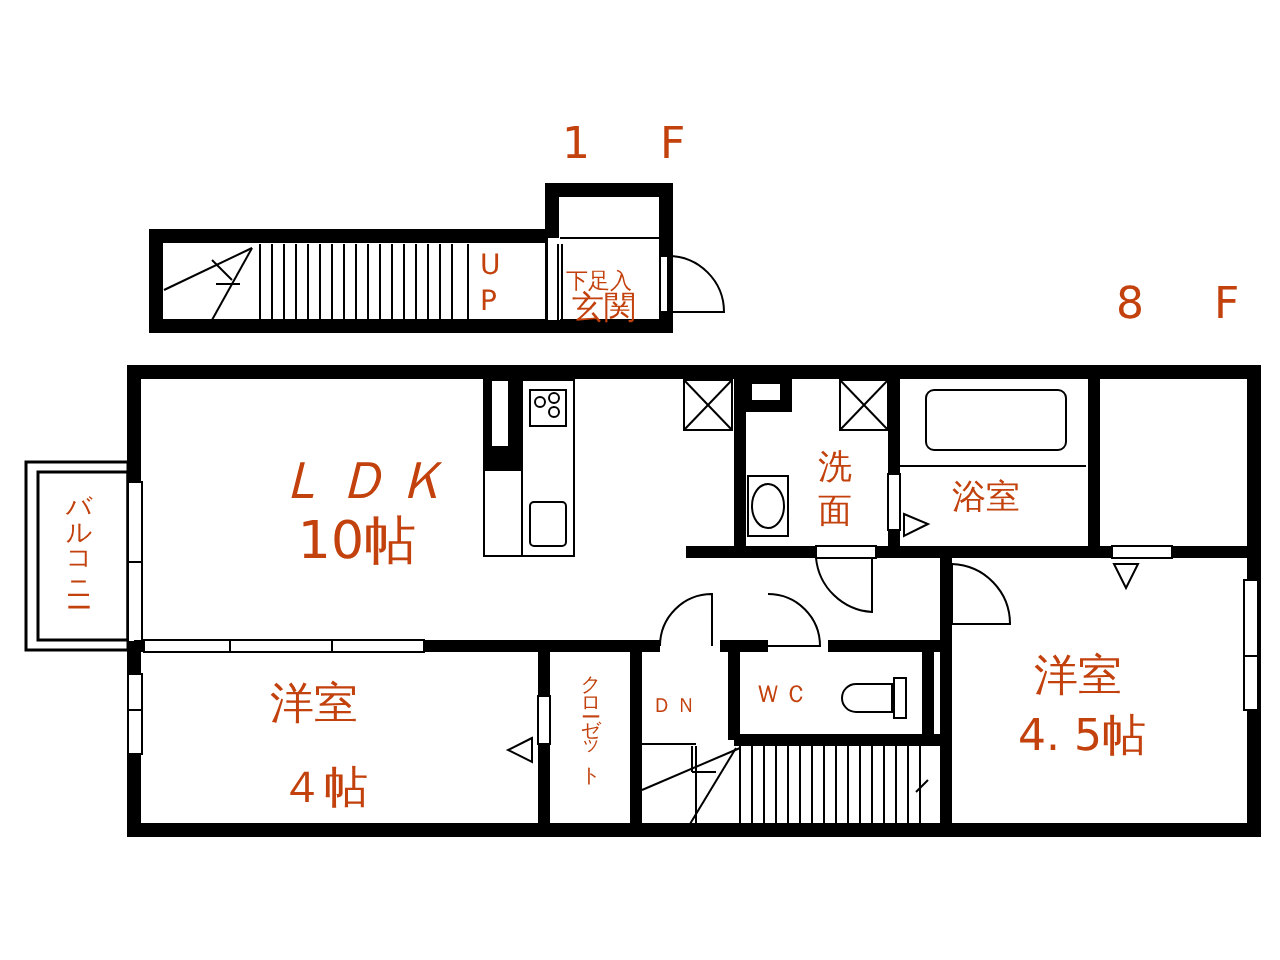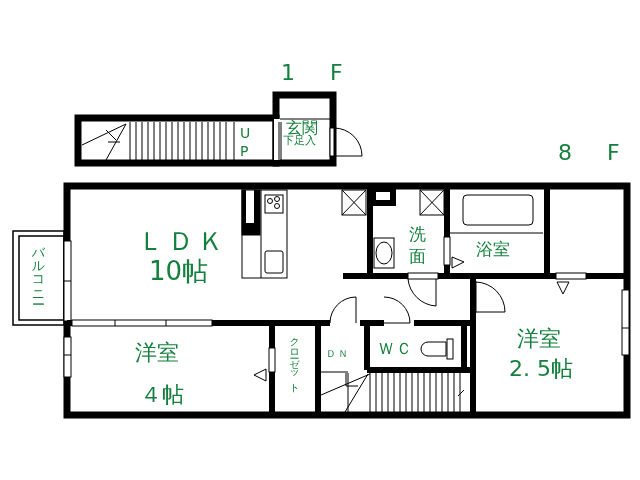--- a/index.html
+++ b/index.html
@@ -1,18 +1,18 @@
 <!DOCTYPE html>
 <html><head>
 <meta charset="utf-8">
 <style>
   html, body { margin: 0; padding: 0; background: #ffffff; }
   body { width: 640px; height: 480px; overflow: hidden; position: relative; font-family: "DejaVu Sans", sans-serif; }
   .plan { position: absolute; left: 0; top: 0; width: 640px; height: 480px; }
-  .lbl { position: absolute; color: #15803d; white-space: nowrap; line-height: 1; font-family: "DejaVu Sans", sans-serif; }
+  .lbl { position: absolute; color: #c2410c; white-space: nowrap; line-height: 1; font-family: "DejaVu Sans", sans-serif; }
   .floor-label { font-size: 22px; letter-spacing: 14px; }
   .room-lg { font-size: 26px; text-align: center; }
   .room-md { font-size: 22px; text-align: center; }
   .room-sm { font-size: 17px; }
   .vert { writing-mode: vertical-rl; text-orientation: upright; }
 </style>
 </head>
 <body>
 
 <svg class="plan" viewBox="0 0 640 480" xmlns="http://www.w3.org/2000/svg">
@@ -175,35 +175,35 @@
       <line x1="346" y1="386" x2="358" y2="386"></line>
       <line x1="458" y1="396" x2="464" y2="390"></line>
     </g>
   </g>
 </svg>
 
 <div class="lbl floor-label" style="left:281px;top:62px;">1 F</div>
 <div class="lbl floor-label" style="left:558px;top:142px;">8 F</div>
 
 <div class="lbl" style="left:283px;top:103px;font-size:11px;margin-top:32px;">下足入</div>
-<div class="lbl room-sm" style="left:286px;top:120px;font-size:16px;">玄関</div>
+<div class="lbl room-sm" style="left:286px;top:146px;font-size:16px;">玄関</div>
 <div class="lbl" style="left:240px;top:126px;font-size:14px;">U</div>
 <div class="lbl" style="left:240px;top:144px;font-size:14px;">P</div>
 
-<div class="lbl room-lg" style="left:128px;top:228px;width:110px;letter-spacing:4px;">ＬＤＫ</div>
+<div class="lbl room-lg" style="left:128px;top:228px;width:110px;letter-spacing:4px;font-style:italic;">ＬＤＫ</div>
 <div class="lbl room-lg" style="left:128px;top:258px;width:80px;text-align:right;">10帖</div>
 
 <div class="lbl vert" style="left:32px;top:238px;font-size:13px;">バルコニー</div>
 
 <div class="lbl" style="left:409px;top:226px;font-size:17px;">洗</div>
 <div class="lbl" style="left:409px;top:248px;font-size:17px;">面</div>
 <div class="lbl" style="left:476px;top:241px;font-size:17px;">浴室</div>
 
 <div class="lbl room-md" style="left:135px;top:342px;">洋室</div>
 <div class="lbl room-md" style="left:140px;top:368px;margin-top:16px;">４帖</div>
 
 <div class="lbl vert" style="left:289px;top:330px;font-size:10px;">クローゼット</div>
 
 <div class="lbl" style="left:326px;top:349px;font-size:10px;letter-spacing:2px;">ＤＮ</div>
-<div class="lbl" style="left:378px;top:341px;font-size:16px;letter-spacing:2px;">ＷＣ</div>
+<div class="lbl" style="left:378px;top:341px;font-size:12px;letter-spacing:2px;">ＷＣ</div>
 
 <div class="lbl room-md" style="left:517px;top:328px;">洋室</div>
-<div class="lbl room-md" style="left:509px;top:358px;">2. 5帖</div>
+<div class="lbl room-md" style="left:509px;top:358px;">4. 5帖</div>
 
 </body></html>

